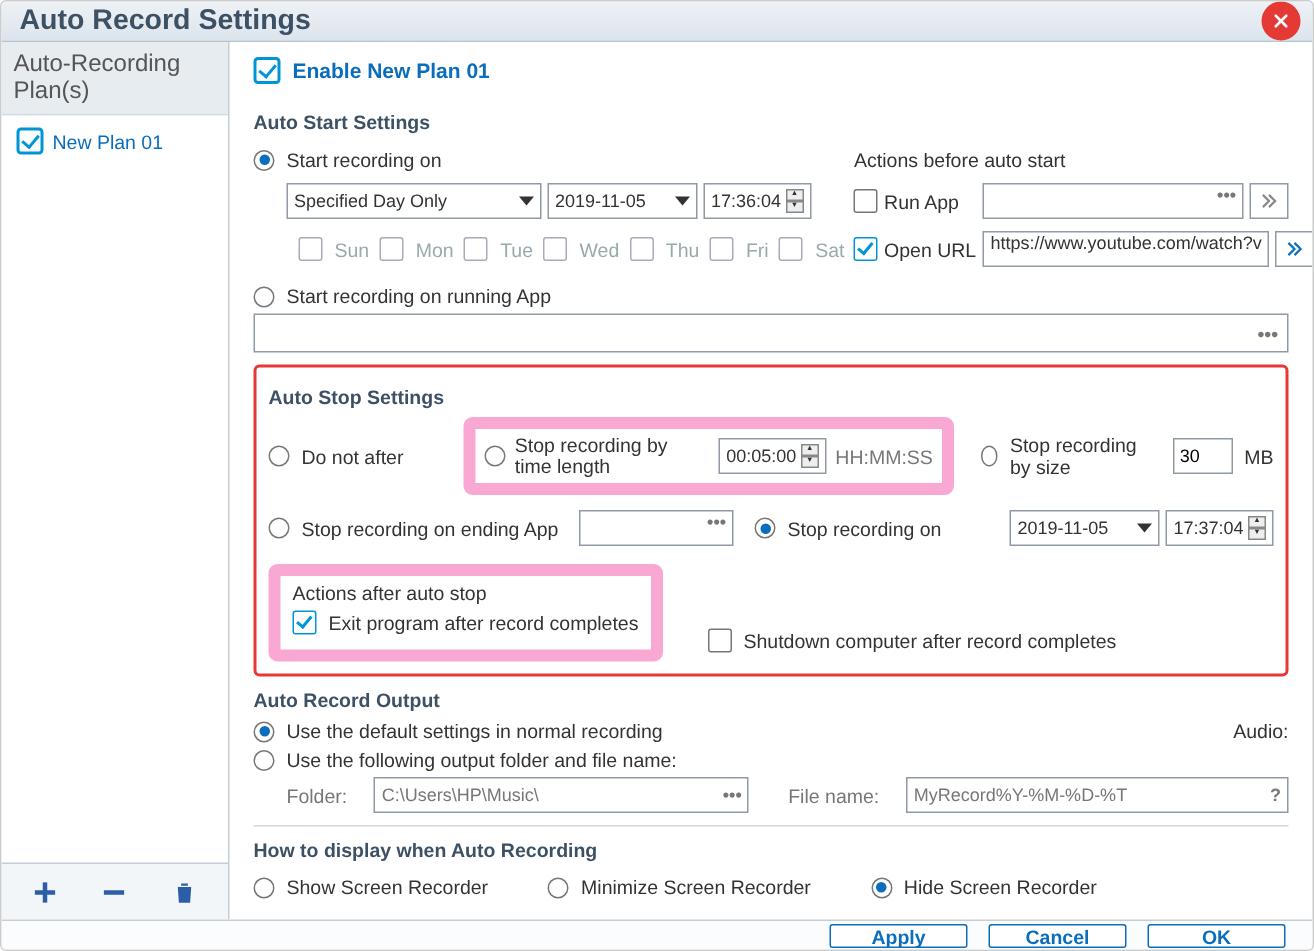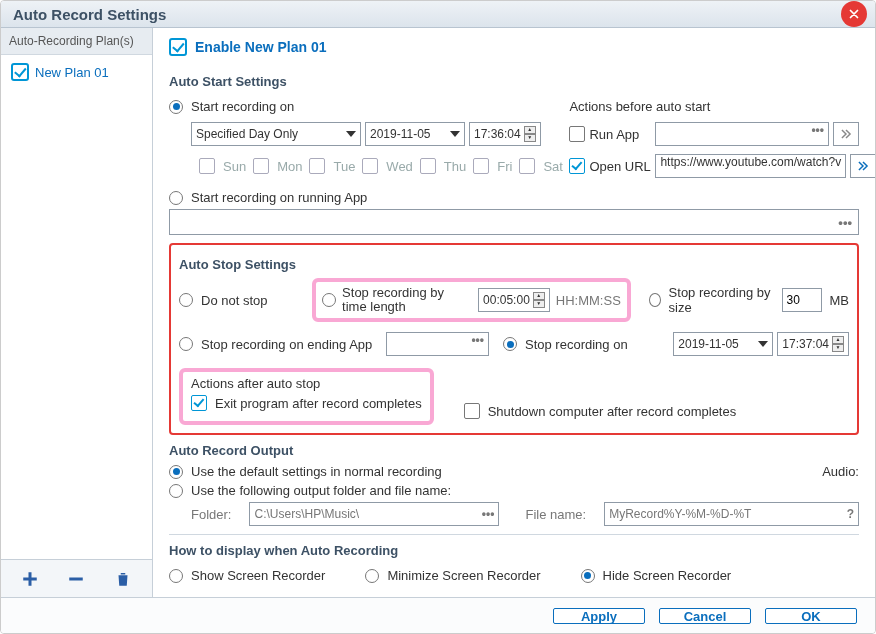--- a/index.html
+++ b/index.html
@@ -1,25 +1,25 @@
 <!DOCTYPE html>
 <html><head>
 <meta charset="utf-8">
 <style>
   * { box-sizing: border-box; margin: 0; padding: 0; font-family: "Segoe UI", Tahoma, sans-serif; }
   body { background: #fff; width: 876px; height: 634px; border: 1px solid #ccc; border-radius: 4px; overflow: hidden; display: flex; flex-direction: column; }
 
   .title-bar { background: linear-gradient(#eef2f6,#dce4ec); height: 36px; display: flex; align-items: center; padding: 0 8px 0 12px; border-bottom: 1px solid #b8c4d0; }
-  .title-bar .title { font-size: 15px; font-weight: bold; color: #3d5165; flex: 1; }
+  .title-bar .title { font-size: 19px; font-weight: bold; color: #3d5165; flex: 1; }
   .close-btn { width: 26px; height: 26px; background: #e53935; border-radius: 50%; display:flex; align-items:center; justify-content:center; cursor:pointer; }
   .close-btn svg { width: 14px; height:14px; fill:#fff; }
 
   .body { flex:1; display:flex; }
   .sidebar { width: 152px; border-right:1px solid #c6cfd8; background:#f3f6f9; display:flex; flex-direction:column; }
-  .sidebar-header { font-size:12px; color:#555; padding:6px 8px; border-bottom:1px solid #d0d8e0; background:#e7ecf1; }
+  .sidebar-header { font-size:16px; color:#555; padding:6px 8px; border-bottom:1px solid #d0d8e0; background:#e7ecf1; }
   .sidebar-list { flex:1; background:#fff; }
   .plan-item { display:flex; align-items:center; gap:6px; padding:8px 10px; color:#0a6ebd; font-weight:normal; font-size:13px; cursor:pointer; }
   .chk { width:18px; height:18px; border:2px solid #0096d6; border-radius:3px; display:flex; align-items:center; justify-content:center; background:#fff; }
   .chk.checked::after { content:""; width:9px; height:5px; border:2px solid #0096d6; border-top:none; border-right:none; transform: rotate(-50deg) translate(1px,-1px); }
   .sidebar-toolbar { border-top:1px solid #c6cfd8; display:flex; height:38px; align-items:center; justify-content:space-around; padding:0 6px; color:#3b5998; }
   .sidebar-toolbar .tbtn { width:28px; height:28px; display:flex; align-items:center; justify-content:center; cursor:pointer; }
   .tbtn svg { width:18px; height:18px; fill:#2b5ea6; }
 
   .main { flex:1; padding:10px 16px 6px 16px; font-size:13px; color:#333; overflow:hidden; }
   .section-title { font-weight:bold; color:#3d5165; margin:6px 0 6px 0; font-size:13px; }
@@ -42,21 +42,21 @@
   .spin-btns { display:flex; flex-direction:column; margin-left:3px; }
   .spin-btns div { width:12px; height:8px; border:1px solid #888; background:#eee; font-size:5px; line-height:5px; text-align:center; }
   .dayrow { display:flex; gap:7px; padding-left:30px; color:#9aa; }
   .dayrow .small-chk { border-color:#aab; }
   .arrows-btn { width:26px; height:24px; border:1px solid #8f9aa6; display:inline-flex; align-items:center; justify-content:center; background:#fff; cursor:pointer; }
   .arrows-btn svg { width:14px; height:14px; fill:#0a6ebd; }
 
   .full-input { border:1px solid #8f9aa6; height:26px; width:100%; display:flex; align-items:center; justify-content:flex-end; padding:0 6px; background:#fff; }
 
   .red-box { border:2px solid #e53935; border-radius:4px; padding:6px 8px 8px 8px; margin-top:8px; }
-  .blue-box { border:4px solid #f9a8d4; border-radius:6px; padding:4px 6px; }
+  .blue-box { border:8px solid #f9a8d4; border-radius:6px; padding:4px 6px; }
   .blue-box.inline { display:inline-flex; align-items:center; gap:6px; }
   .muted { color:#777; }
 
   hr.sep { border:none; border-top:1px solid #d0d8e0; margin:8px 0; }
 
   .footer { height:52px; border-top:1px solid #c6cfd8; display:flex; align-items:center; justify-content:flex-end; gap:14px; padding:0 18px; background:#fbfcfd; }
   .btn { min-width:92px; height:16px; border:1px solid #0a6ebd; background:#fff; color:#0a6ebd; font-weight:bold; font-size:13px; border-radius:2px; cursor:pointer; }
 </style>
 </head>
 <body>
@@ -195,21 +195,21 @@
     </div>
     <div class="full-input" style="margin-top:4px;">
         <b class="muted">•••</b>
       </div>
 
     <div class="red-box">
       <div class="section-title">Auto Stop Settings</div>
       <div class="row" style="gap:18px; align-items:center;">
         <span class="row" style="width:130px;">
             <span class="radio"></span>
-            <span>Do not stop</span>
+            <span>Do not after</span>
           </span>
         <span class="blue-box inline">
           <span class="radio"></span>
           <span style="width:130px; line-height:14px;">Stop recording by time length</span>
           <div class="spinner">
               <span>00:05:00</span>
               <div class="spin-btns">
                 <div>▲</div>
                 <div>▼</div>
               </div>

